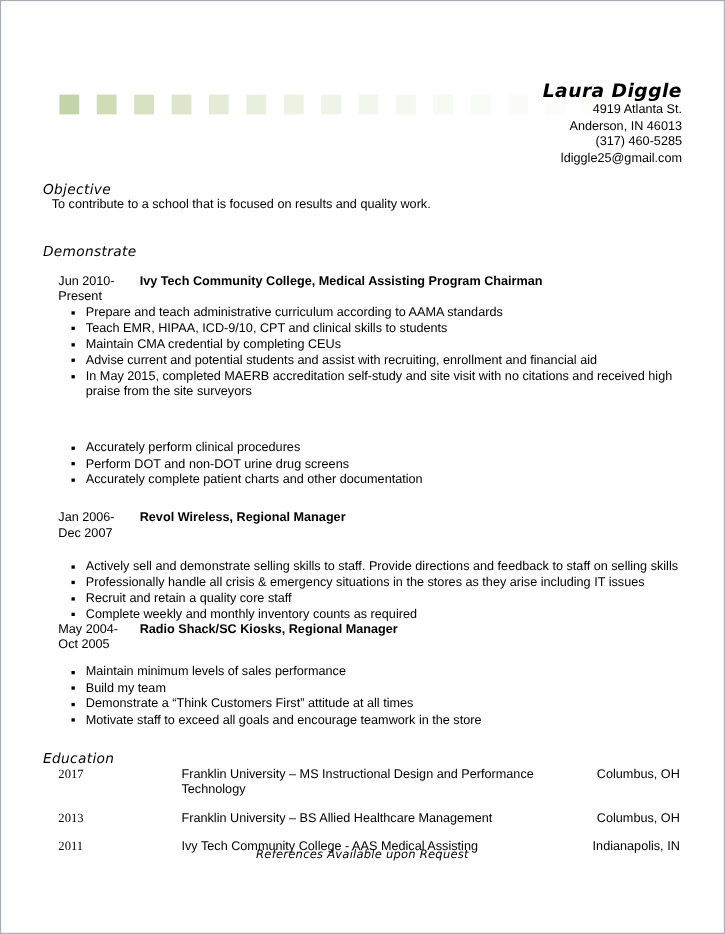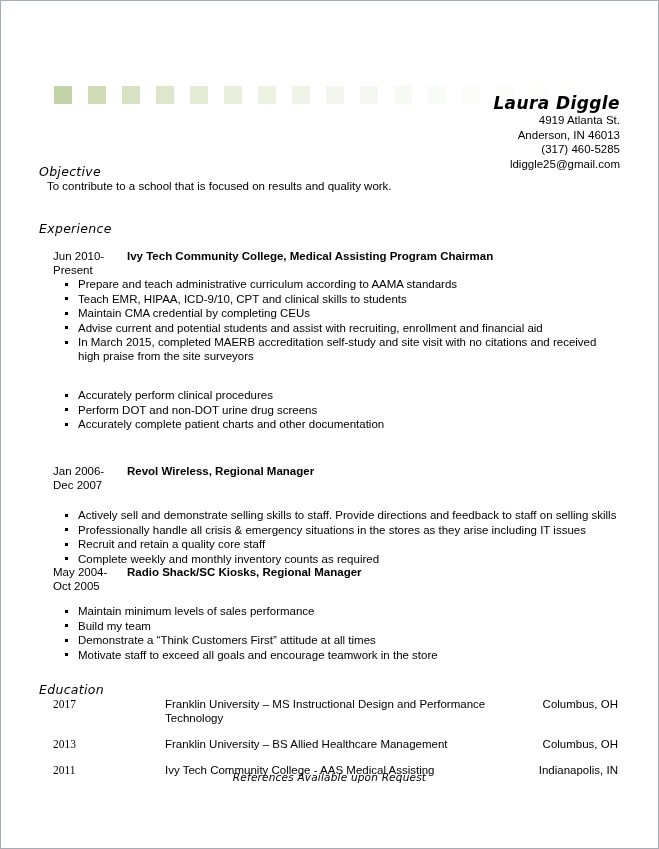--- a/index.html
+++ b/index.html
@@ -35,21 +35,20 @@
     height: 18px;
     flex: 0 0 18px;
   }
 
   
   .header-block {
     position: absolute;
     right: 38px;
     top: 72px;
     text-align: right;
-    margin-top: 20px;
   }
   .person-name {
     font-family: "DejaVu Sans", sans-serif;
     font-style: italic;
     font-weight: bold;
     font-size: 17px;
     letter-spacing: 0.4px;
     color: #000000;
     line-height: 20px;
     white-space: nowrap;
@@ -195,41 +194,41 @@
     <div class="person-name">Laura Diggle</div>
     <div class="contact-line">4919 Atlanta St.</div>
     <div class="contact-line">Anderson, IN 46013</div>
     <div class="contact-line">(317) 460-5285</div>
     <div class="contact-line">ldiggle25@gmail.com</div>
   </div>
 
   <div class="section-heading" style="top:163px;">Objective</div>
   <div class="body-text objective-text">To contribute to a school that is focused on results and quality work.</div>
 
-  <div class="section-heading" style="top:220px;">Experience</div>
+  <div class="section-heading" style="top:220px;">Demonstrate</div>
 
   <div class="job" style="top:248px;">
     <div class="job-head">
       <div class="job-dates">
         <div>Jun 2010-</div>
         <div>Present</div>
       </div>
       <div class="job-title">Ivy Tech Community College, Medical Assisting Program Chairman</div>
     </div>
     <ul class="bullets" style="margin-top:0;">
       <li>Prepare and teach administrative curriculum according to AAMA standards</li>
       <li>Teach EMR, HIPAA, ICD-9/10, CPT and clinical skills to students</li>
       <li>Maintain CMA credential by completing CEUs</li>
       <li>Advise current and potential students and assist with recruiting, enrollment and financial aid</li>
-      <li>In March 2015, completed MAERB accreditation self-study and site visit with no citations and received high praise from the site surveyors</li>
+      <li>In May 2015, completed MAERB accreditation self-study and site visit with no citations and received high praise from the site surveyors</li>
     </ul>
   </div>
 
   <div class="job" style="top:376px;">
-    <ul class="bullets" style="margin-top:11px;">
+    <ul class="bullets" style="margin-top:23px;">
       <li>Accurately perform clinical procedures</li>
       <li>Perform DOT and non-DOT urine drug screens</li>
       <li>Accurately complete patient charts and other documentation</li>
     </ul>
   </div>
 
   <div class="job" style="top:463px;">
     <div class="job-head">
       <div class="job-dates">
         <div>Jan 2006-</div>

